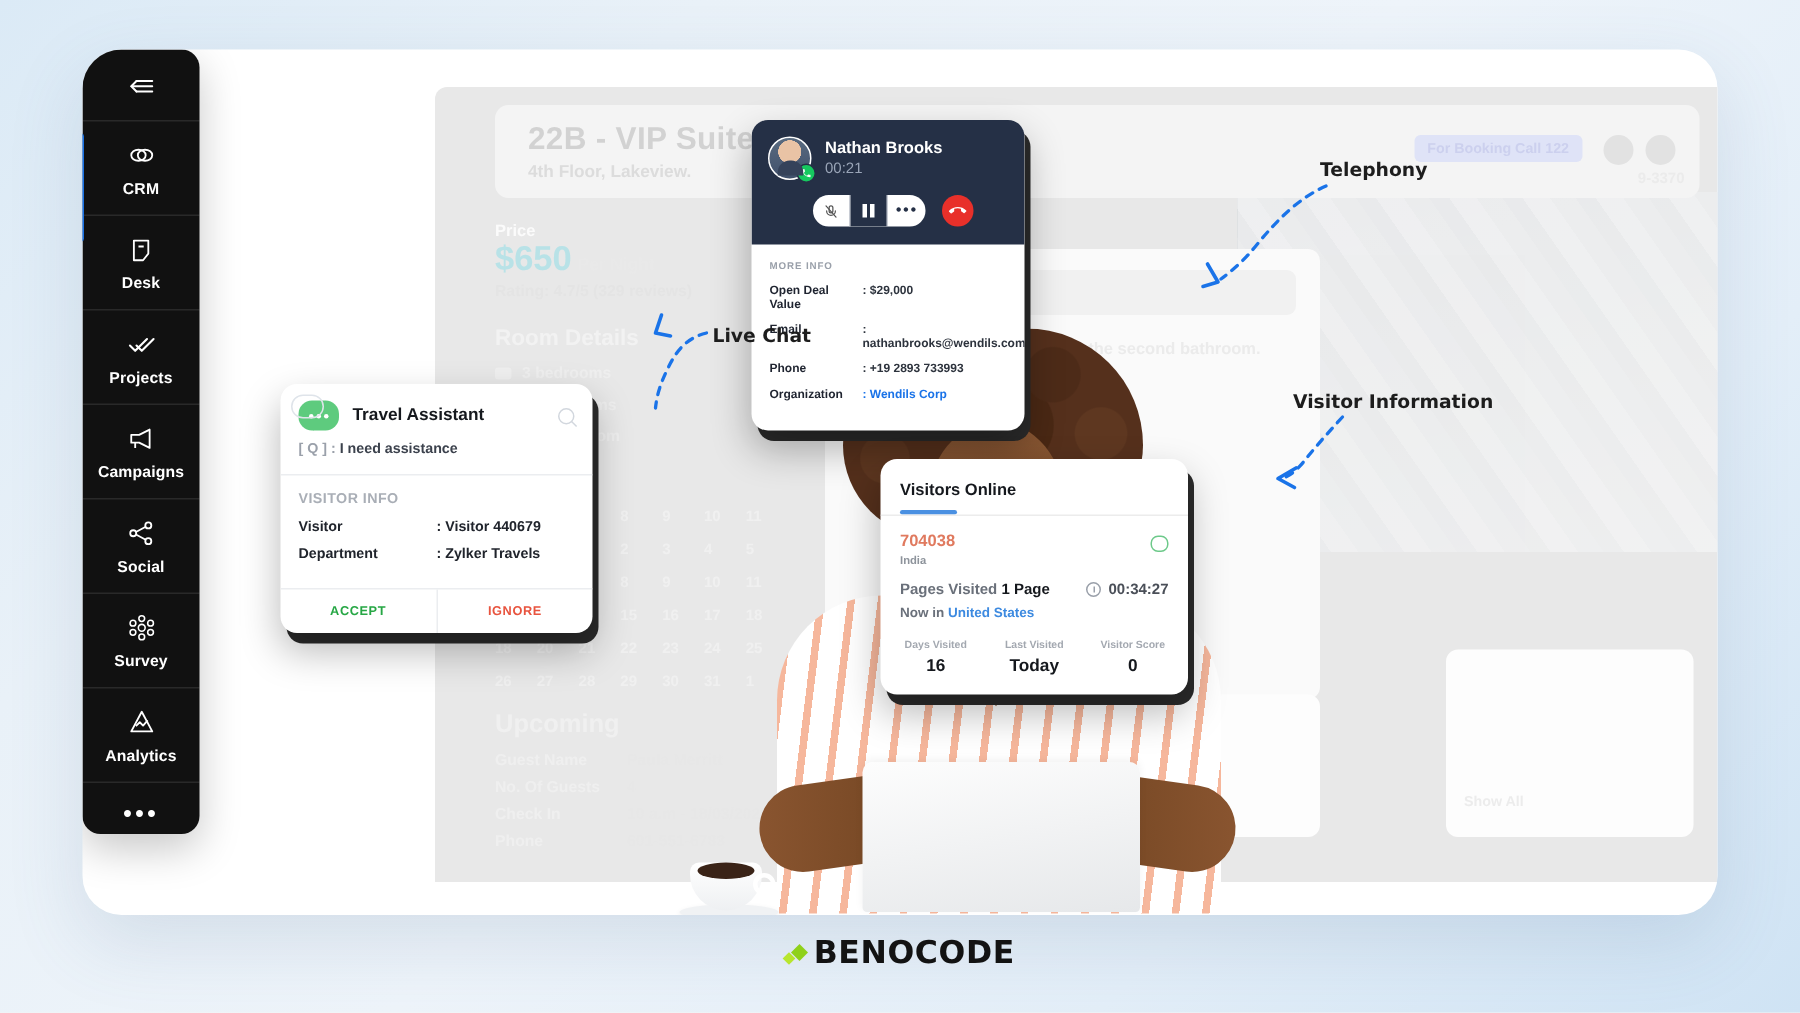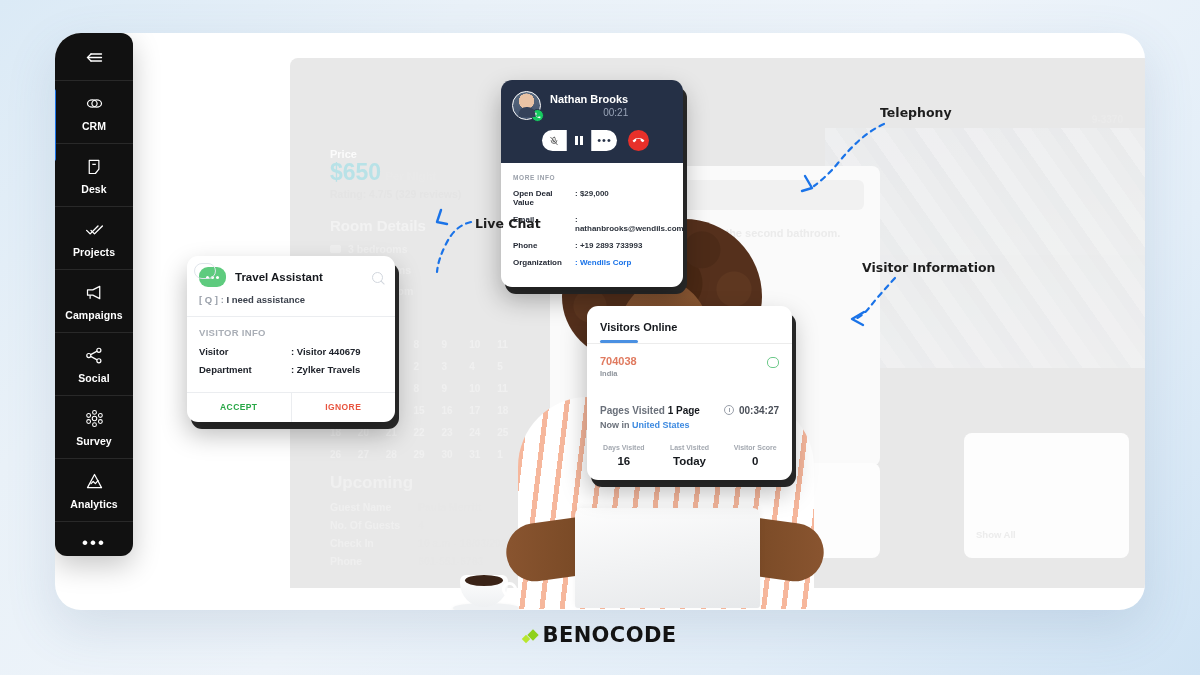--- a/index.html
+++ b/index.html
@@ -101,21 +101,21 @@
              letter-spacing:2px; line-height:.6; }
 
   
   #telephony {
     position:absolute; left:644px; top:80px; width:182px;
     background:#ffffff; border-radius:11px;
     box-shadow: 0 12px 26px rgba(0,0,0,.30), 4px 7px 0 0 #2b2b2b;
     overflow:hidden;
   }
   .tel-head { background:#253046; padding:11px 11px 12px; display:flex; flex-direction:column;}
-  .tel-top  { display:flex; align-items:center; gap:9px;text-align:right; }
+  .tel-top  { display:flex; align-items:center; gap:9px; }
   .tel-av   { width:29px;height:29px;border-radius:50%; position:relative; flex:none;
               background: radial-gradient(circle at 50% 34%, #e9c3a5 0 34%, transparent 35%),
                           linear-gradient(#5a6b80,#40506b);
               border:1.5px solid #fff; overflow:visible;}
   .tel-av::after{ content:""; position:absolute; left:50%; bottom:2px; transform:translateX(-50%);
               width:17px;height:10px;border-radius:8px 8px 0 0;background:#35425a;}
   .tel-ph   { position:absolute; right:-4px; bottom:-3px; width:13px;height:13px;border-radius:50%;
               background:#16c95f; border:1.5px solid #253046; display:flex;align-items:center;justify-content:center;}
   .tel-name { font-size:11px; font-weight:700; color:#fff; line-height:1.25;}
   .tel-time { font-size:10px; font-weight:400; color:#9aa5b8; margin-top:1px;}
@@ -175,21 +175,21 @@
   }
   .vo-head { padding:11px 13px 0; }
   .vo-title{ font-size:11px; font-weight:700; color:#15181d; display:inline-block; padding-bottom:7px;}
   .vo-ul   { height:2.5px; width:38px; background:#4a90e2; border-radius:2px;}
   .vo-div  { height:1px; background:#ececec; }
   .vo-body { padding:11px 13px 0; position:relative;}
   .vo-id   { font-size:11px; font-weight:600; color:#e07a5f; }
   .vo-ctry { font-size:7.5px; font-weight:600; color:#8d939b; margin-top:2px;}
   .vo-chat { position:absolute; right:13px; top:13px; width:12px;height:11px;border-radius:5px;
              border:1.4px solid #6dc98a;}
-  .vo-pg   { display:flex; align-items:center; justify-content:space-between; margin-top:27px;}
+  .vo-pg   { display:flex; align-items:center; justify-content:space-between; margin-top:10px;}
   .vo-pgl  { font-size:10px; color:#6a707a; font-weight:600;}
   .vo-pgl b{ color:#15181d; font-weight:700;}
   .vo-time { display:flex; align-items:center; gap:5px; font-size:10px; color:#4a4f58; font-weight:600;}
   .clk     { width:10px;height:10px;border-radius:50%;border:1.3px solid #9aa0aa; position:relative;}
   .clk::after{content:"";position:absolute;left:4px;top:1.5px;width:1.2px;height:4px;background:#9aa0aa;}
   .vo-now  { font-size:9px; font-weight:600; color:#6a707a; margin-top:4px;}
   .vo-now a{ color:#3d8ae0; font-weight:700; text-decoration:none;}
   .vo-stats{ display:flex; margin-top:14px; padding:0 4px 13px; }
   .vo-st   { flex:1; text-align:center; }
   .vo-sk   { font-size:7px; font-weight:600; color:#a3a8b0; }
@@ -254,20 +254,27 @@
              font-family:"DejaVu Sans", sans-serif;}
 </style>
 </head>
 <body>
 
 <div id="stage">
 
   <div id="dashboard">
     <div class="dash-photo"></div>
 
+    <div class="dash-header">
+      <div class="dash-title">22B - VIP Suite</div>
+      <div class="dash-sub">4th Floor, Lakeview.</div>
+      <div class="dash-badge">For Booking Call 122</div>
+      <div class="dash-dot d1"></div>
+      <div class="dash-dot d2"></div>
+    </div>
 
     <div class="dash-left">
       <div class="dl-lbl">Price</div>
       <div>
         <span class="dl-price">$650</span><span class="dl-price-u">Per Night</span>
       </div>
       <div class="dl-rate">Rating:  4.7/5 (329 reviews)</div>
       <div class="dl-h">Room Details</div>
       <div class="dl-row">
           <span class="dl-ico"></span>

